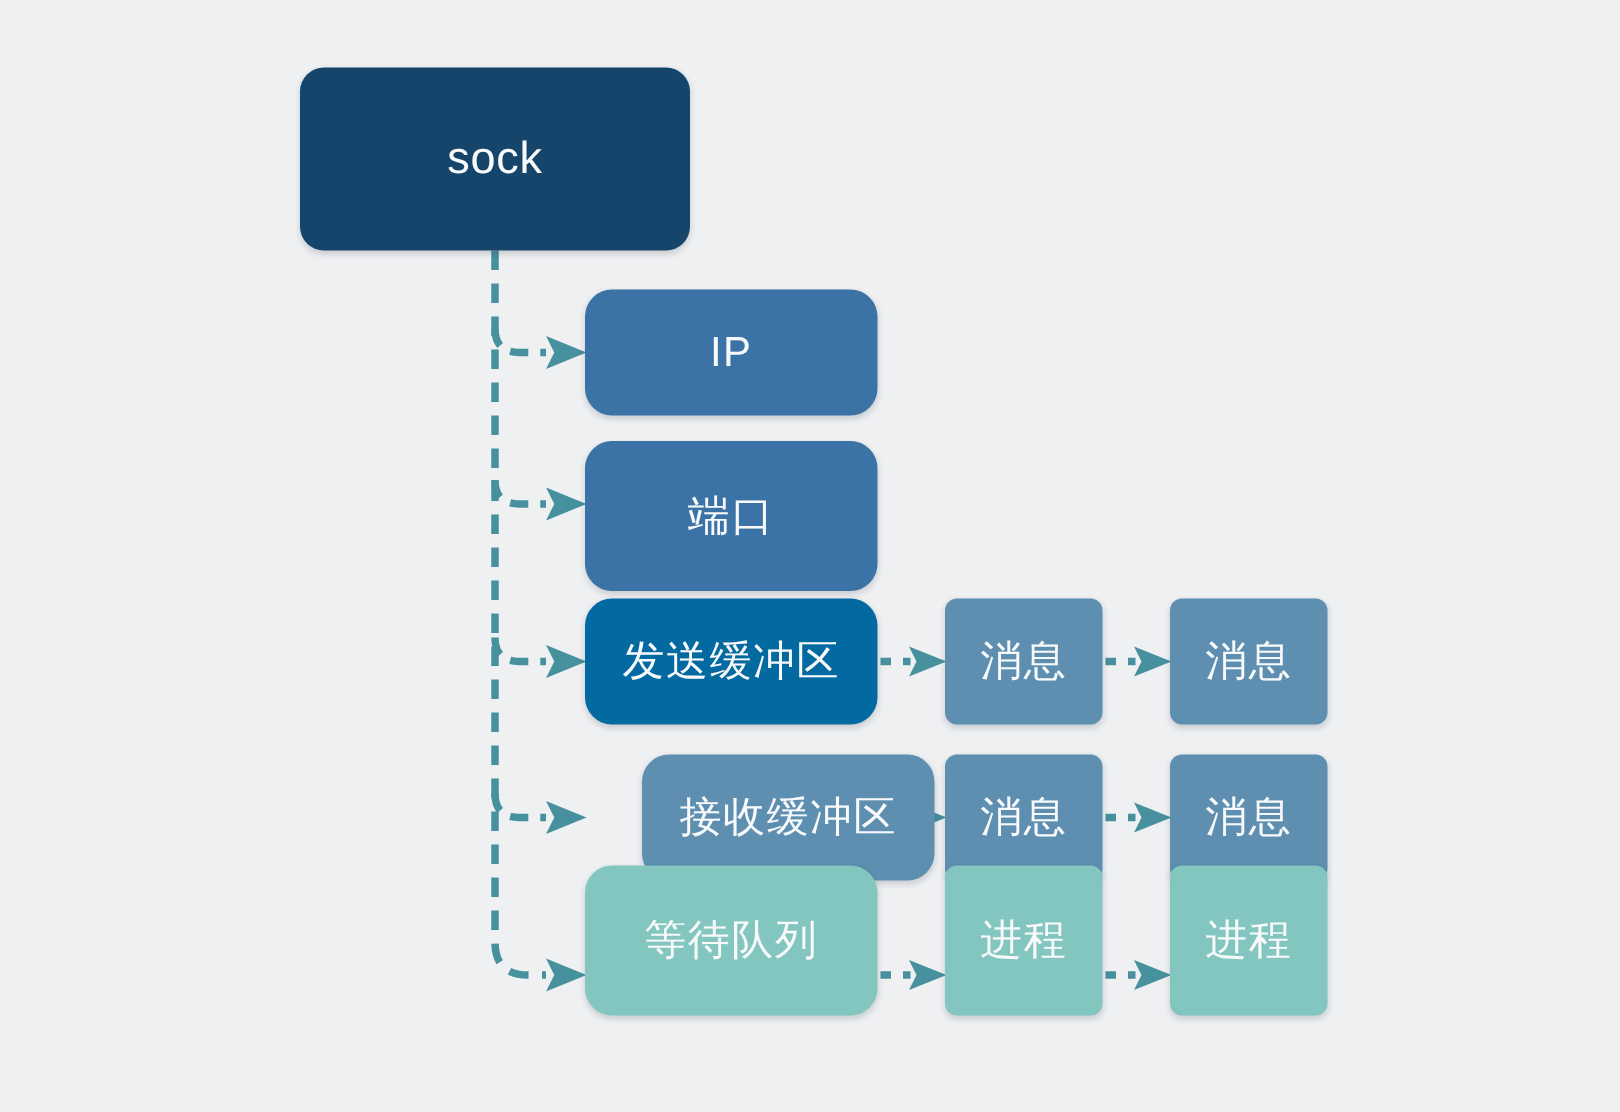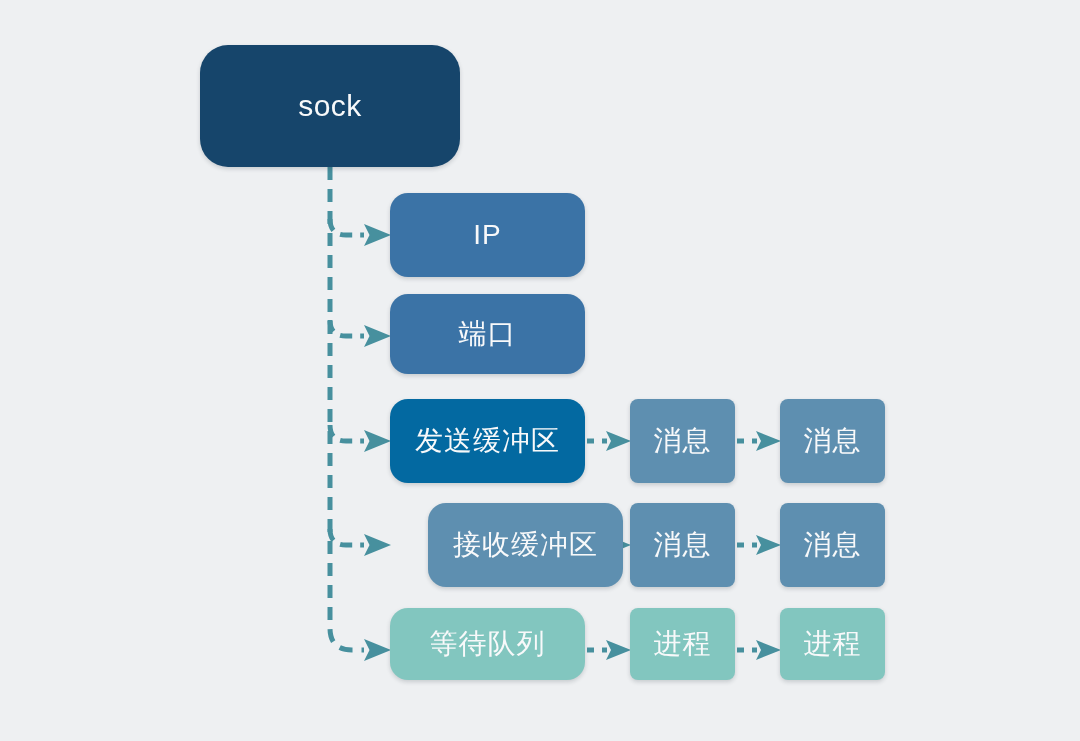--- a/index.html
+++ b/index.html
@@ -24,33 +24,33 @@
     color: #f8f9fa;
     border-radius: 18px;
     box-shadow: 0 2px 4px rgba(30,40,50,0.18);
     font-size: 28px;
     letter-spacing: 1px;
     user-select: none;
   }
   .root {
     left: 200px; top: 45px;
     width: 260px; height: 122px;
-    border-radius: 28px;
+    border-radius: 16px;
     font-size: 30px;
     letter-spacing: 0.5px;
   }
   .a { left: 390px; width: 195px; }
   .b { left: 630px; width: 105px; }
   .c { left: 780px; width: 105px; }
   .b, .c { border-radius: 8px; }
   .r0 { top: 193px; height: 84px; }
-  .r1 { top: 294px; height: 80px; }
+  .r1 { top: 294px; height: 100px; }
   .r2 { top: 399px; height: 84px; }
   .r3 { top: 503px; height: 84px; }
-  .r4 { top: 608px; height: 72px; }
+  .r4 { top: 577px; height: 100px; }
 </style>
 </head>
 <body>
 
 <div class="canvas" style="background-color: rgb(238, 240, 242);">
 
   <svg class="connector-layer" width="1080" height="741" viewBox="0 0 1080 741">
     <g fill="none" stroke-width="5" stroke="#47909e">
       <path d="M330,167 L330,628 Q330,650 352,650 L364,650" stroke-dasharray="13 9"></path>
       <path d="M330,219 Q330,235 346,235 L364,235" stroke-dasharray="12 8"></path>

